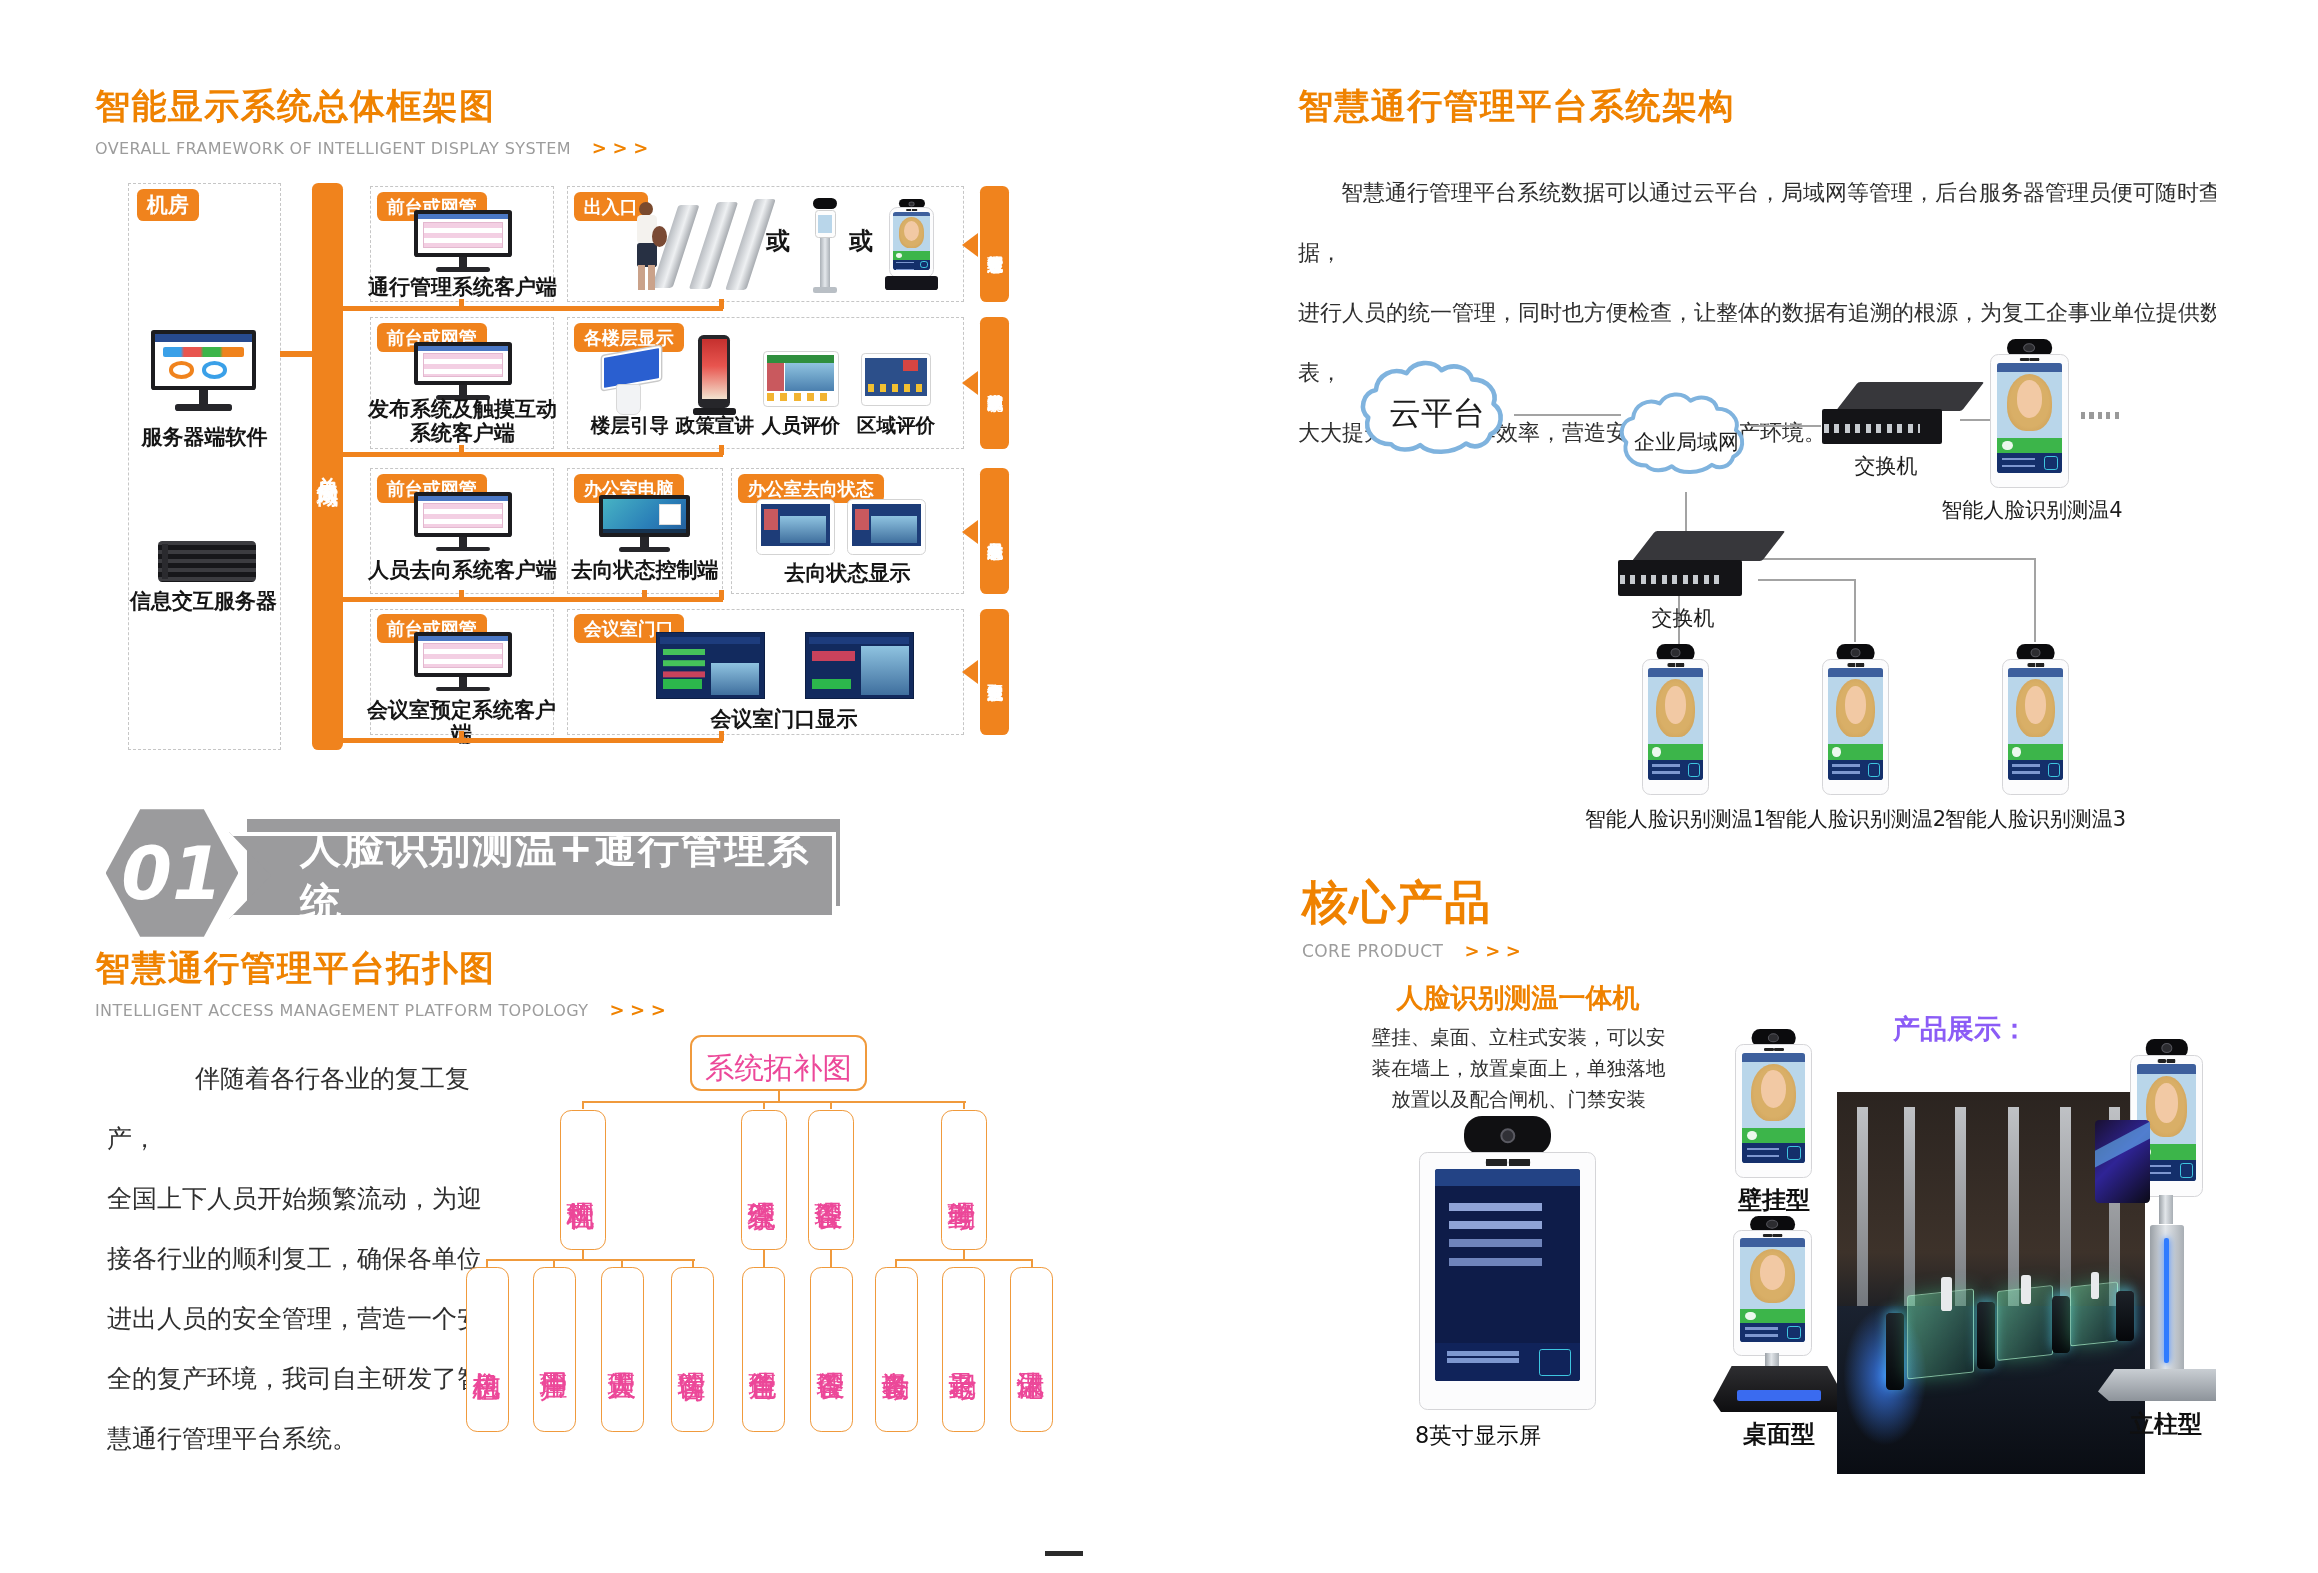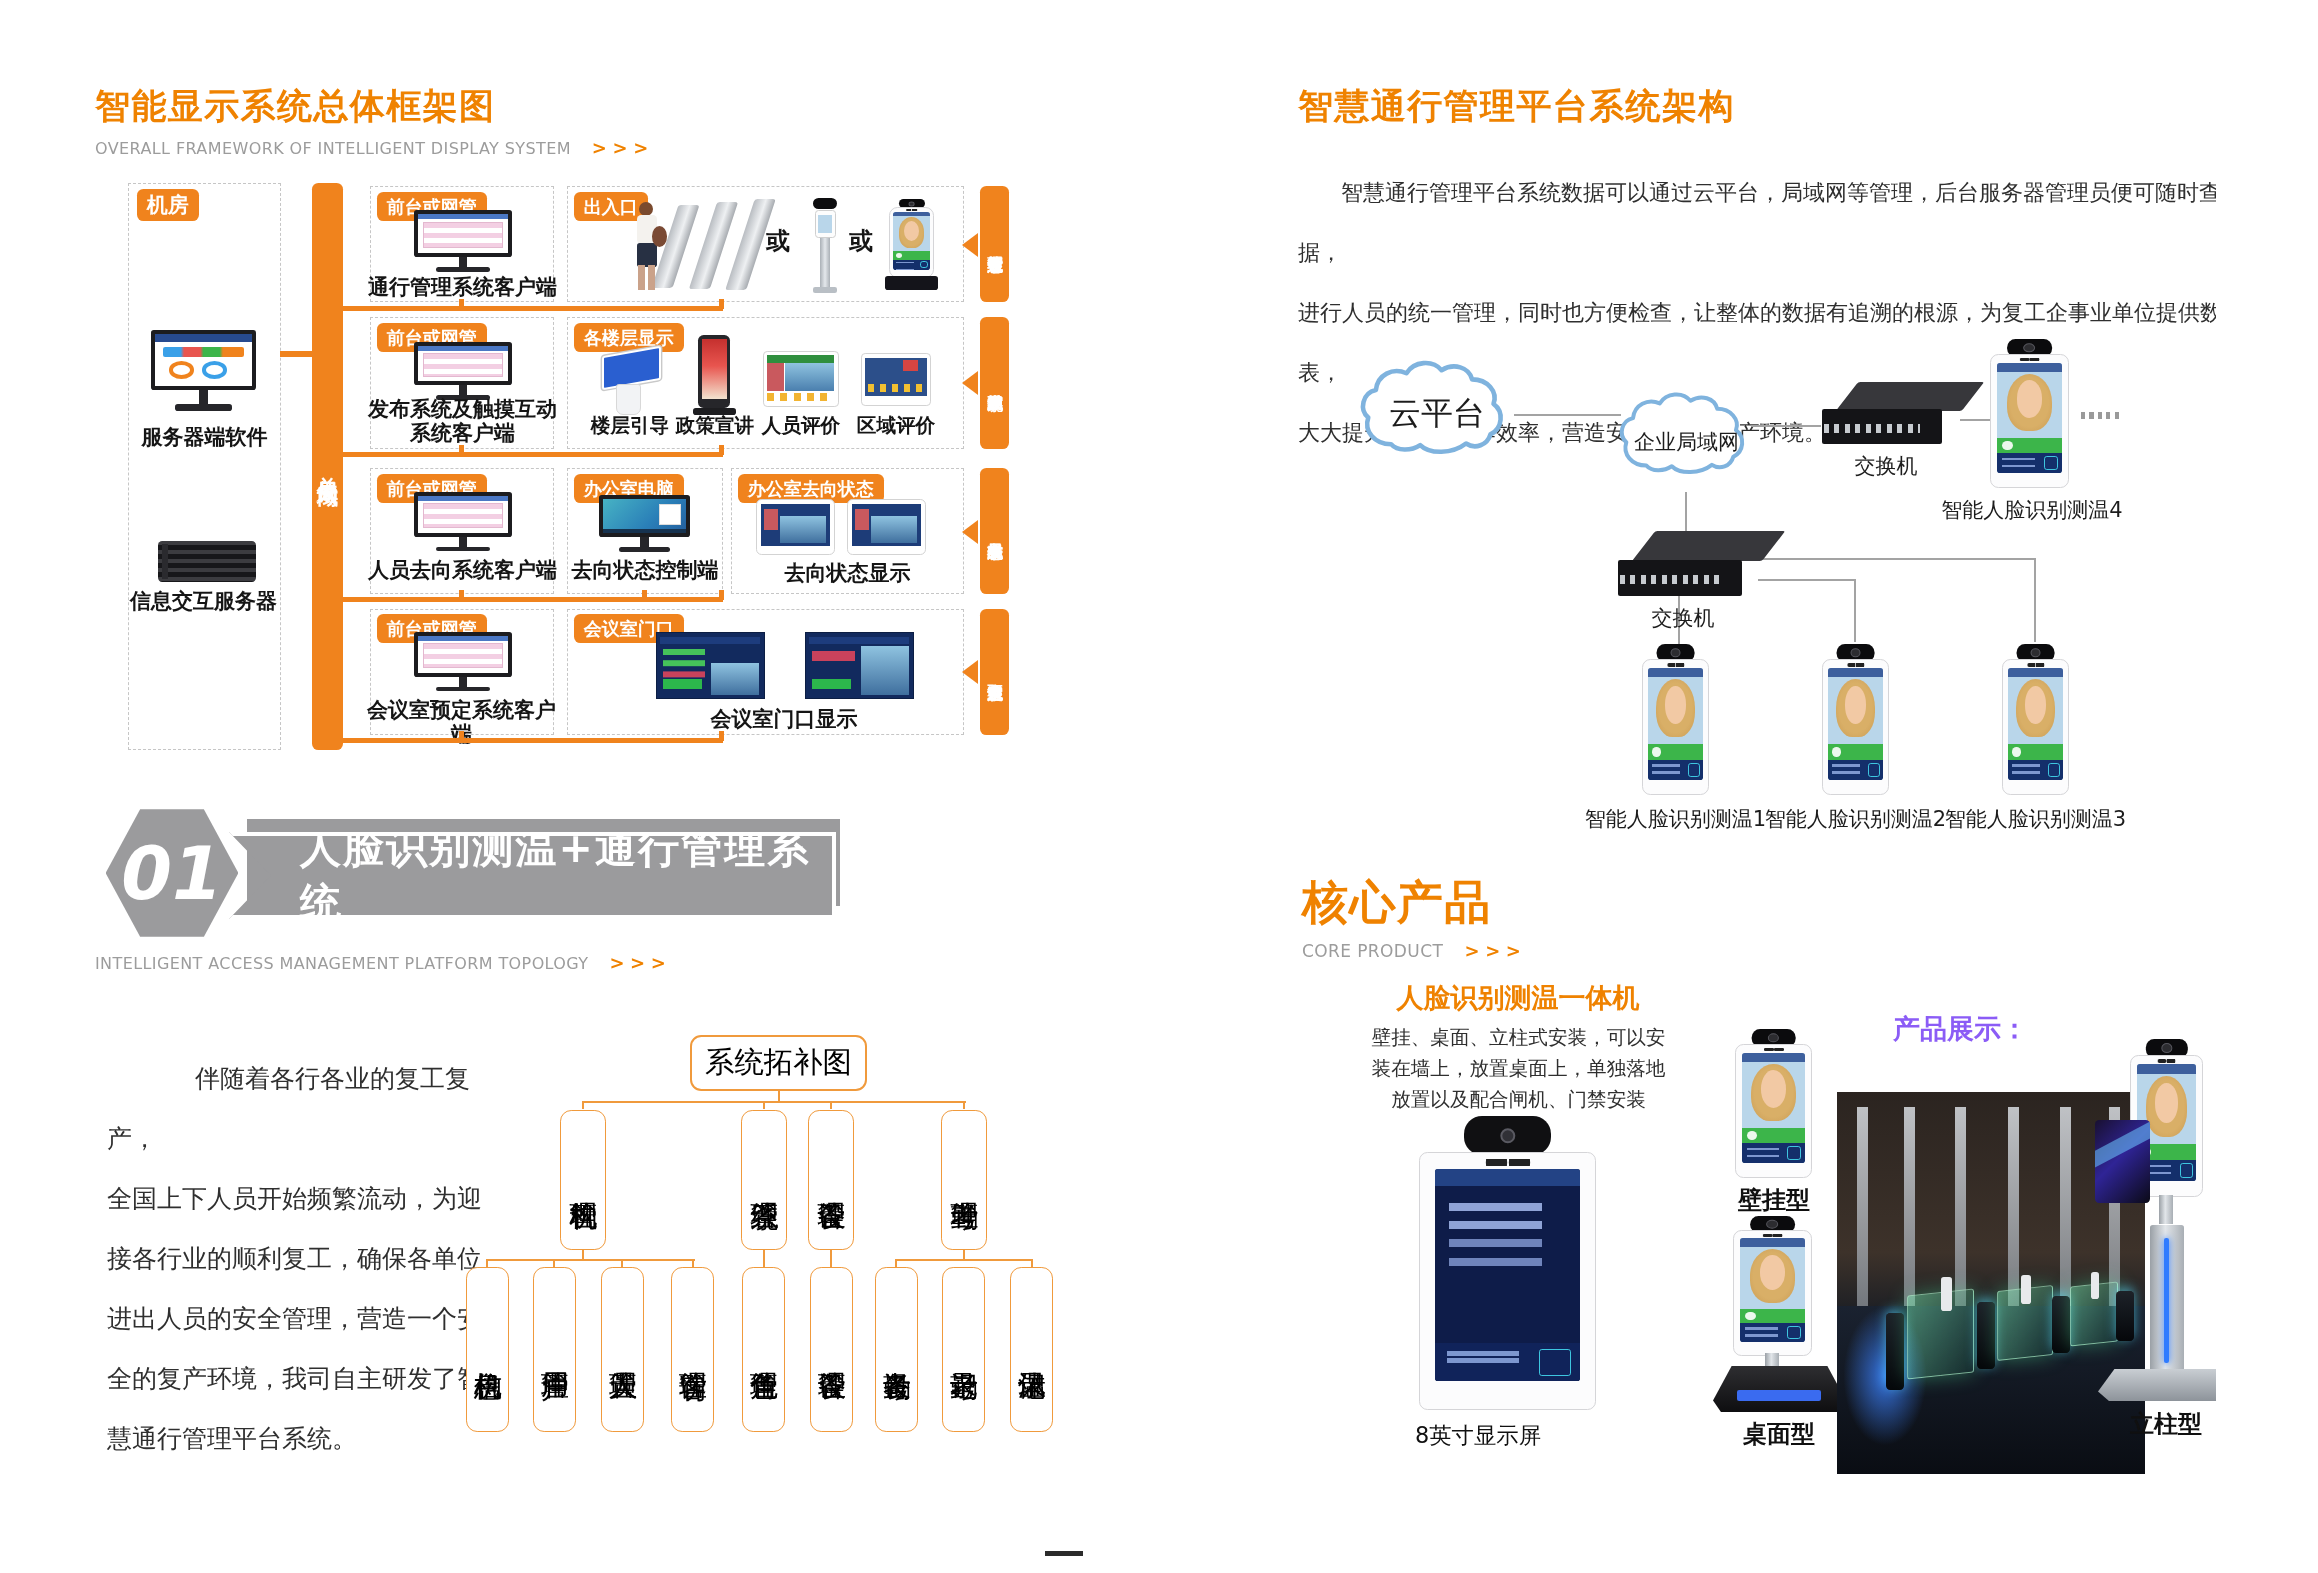--- a/index.html
+++ b/index.html
@@ -91,21 +91,21 @@
   .hex-inner{position:absolute;inset:5.6px;background:#9b9b9d;clip-path:polygon(0% 50%,26% 4%,74% 4%,100% 50%,74% 96%,26% 96%);
       display:flex;align-items:center;justify-content:center;color:#fff;font-size:73px;font-weight:bold;font-style:italic;}
   .banner-shadow{position:absolute;background:#9b9b9d;}
   .banner-bar{position:absolute;background:#9b9b9d;border:4.2px solid #fff;
       clip-path:polygon(0 0,100% 0,100% 100%,0 100%,42px 50%);
       display:flex;align-items:center;color:#fff;font-size:41px;font-weight:bold;letter-spacing:2.1px;padding-left:67px;}
   
   .para{position:absolute;white-space:pre-line;color:#2f2f2f;}
   
   .tree-box{position:absolute;border:2.1px solid #f09a3c;border-radius:11.2px;background:#fff;
-      display:flex;align-items:center;justify-content:center;color:#000000;}
+      display:flex;align-items:flex-end;justify-content:center;color:#ec4899;}
   .tree-line{position:absolute;background:#f09a3c;}
   
   .pod-big{position:absolute;background:#101012;border-radius:18px;}
   .pod-big:after{content:"";position:absolute;left:50%;top:50%;transform:translate(-50%,-50%);
       width:15.4px;height:15.4px;border-radius:50%;background:#303036;border:2.1px solid #5a5a62;}
   .p-label{position:absolute;font-weight:bold;color:#101010;font-size:24px;text-align:center;white-space:nowrap;}
   .metal{background:linear-gradient(90deg,#9aa0a6,#e2e6ea 45%,#a8aeb4);}
   .photo{position:absolute;overflow:hidden;background:linear-gradient(180deg,#2b2420 0%,#3d322a 42%,#141a23 62%,#0d1017 100%);}
   .strip{position:absolute;top:4%;width:11.2px;height:52%;background:linear-gradient(180deg,#d9dde2,#82878d);opacity:.85;}
   .gate-glass{position:absolute;border:1.4px solid rgba(190,255,215,.55);border-radius:2.8px;
@@ -344,20 +344,21 @@
   <div class="banner-bar" style="left:229px;top:832px;width:607px;height:87px;">
     <span>人脸识别测温+通行管理系统</span>
   </div>
   <div class="hex-outer" style="left:100px;top:798px;width:144px;height:150px;">
     <div class="hex-inner">
         <span>01</span>
       </div>
   </div>
 
   <div class="abs" style="left:95px;top:945px;">
+    <div class="sec-title">智慧通行管理平台拓扑图</div>
     <div class="sec-sub" style="margin-top:7px;">
       <span>INTELLIGENT ACCESS MANAGEMENT PLATFORM TOPOLOGY</span>
       <span class="arrows">&gt;&gt;&gt;</span>
     </div>
   </div>
   <div class="para" style="left:107px;top:1049px;width:401px;font-size:25px;line-height:60px;text-indent:88px;">伴随着各行各业的复工复产，
 全国上下人员开始频繁流动，为迎
 接各行业的顺利复工，确保各单位
 进出人员的安全管理，营造一个安
 全的复产环境，我司自主研发了智

